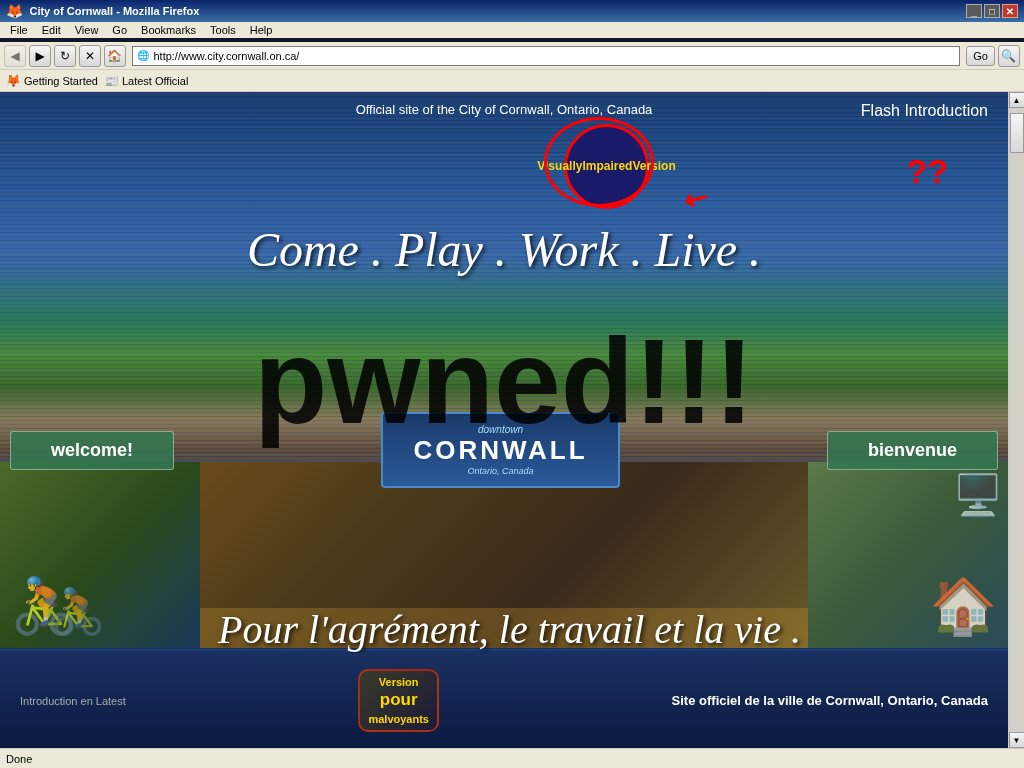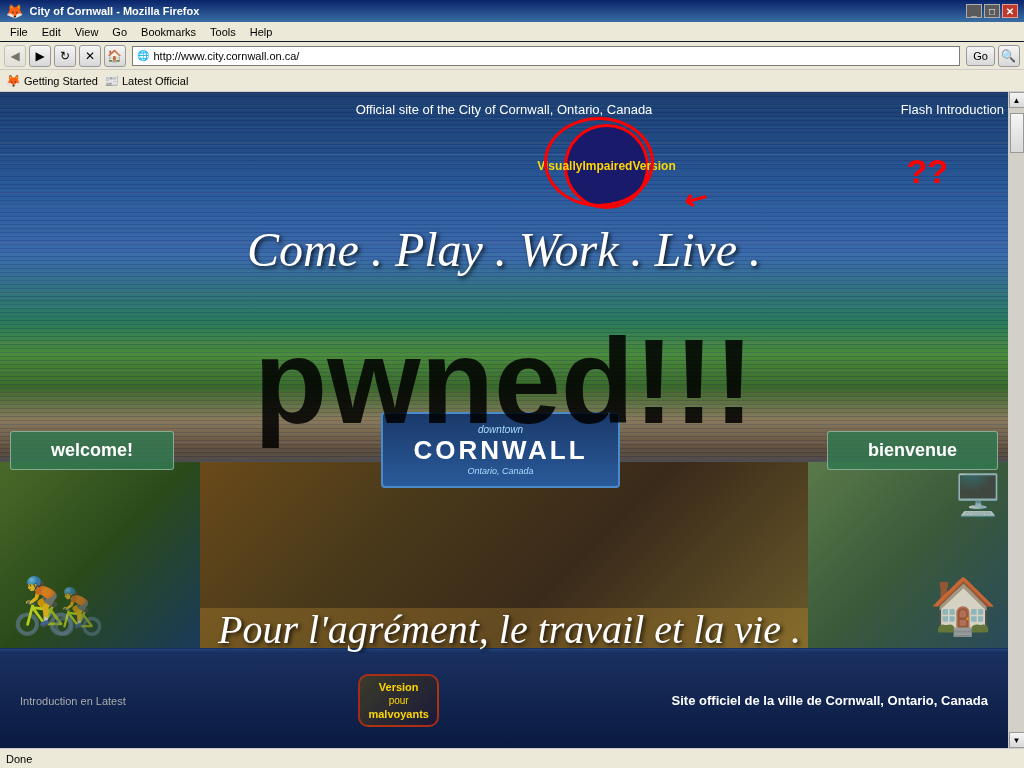--- a/index.html
+++ b/index.html
@@ -34,21 +34,21 @@
     .title-btn.close { background: #c0392b; }
     .title-btn.max { background: #5a5a5a; }
     .title-btn.min { background: #5a5a5a; }
 
     .menu-bar {
       background: #ece9d8;
       display: flex;
       align-items: center;
       height: 20px;
       padding: 0 4px;
-      border-bottom: 1px solid #0f172a;
+      border-bottom: 4px solid #0f172a;
       gap: 2px;
     }
     .menu-item {
       padding: 2px 6px;
       font-size: 11px;
       cursor: pointer;
       border-radius: 2px;
     }
 
     .nav-bar {
@@ -204,23 +204,23 @@
       top: 10px; left: 0; right: 0;
       text-align: center;
       color: white;
       font-size: 13px;
       font-weight: normal;
       z-index: 10;
     }
 
     .flash-intro {
       position: absolute;
-      top: 10px; right: 4px;
-      color: white;
-      font-size: 13px;
+      top: 10px; right: 20px;
+      color: white;
+      font-size: 16px;
       z-index: 10;
     }
     .vi-star {
       width: 85px; height: 85px;
       background: #1a1a6a;
       border: 3px solid red;
       border-radius: 50%;
       display: flex;
       flex-direction: row;
       align-items: center;
@@ -560,21 +560,21 @@
       <span>Pour l'agrément, le travail et la vie .</span>
     </div>
 
     <div class="bottom-bar">
       <div>
         <span style="color:#aaaaaa;font-size:11px;">Introduction en Latest</span>
       </div>
 
       <div class="vi-star-bottom" style="background:linear-gradient(135deg,#3a3a2a,#1a1a3a);border:2px solid rgba(255,50,0,0.6);border-radius:10px;padding:4px 8px;width:auto;height:auto;min-width:65px;text-align:center;">
         <span style="color:#ffd700;font-size:11px;font-weight:bold;display:block;">Version</span>
-        <span style="color:#ffd700;font-size:10px;font-weight:normal;display:block;">pour</span>
+        <span style="color:#ffd700;font-size:17px;font-weight:bold;display:block;">pour</span>
         <span style="color:#ffd700;font-size:11px;font-weight:bold;display:block;">malvoyants</span>
       </div>
 
       <div>
         <span style="color:white;font-size:13px;font-weight:bold;">Site officiel de la ville de Cornwall, Ontario, Canada</span>
       </div>
     </div>
 
   </div>
 

